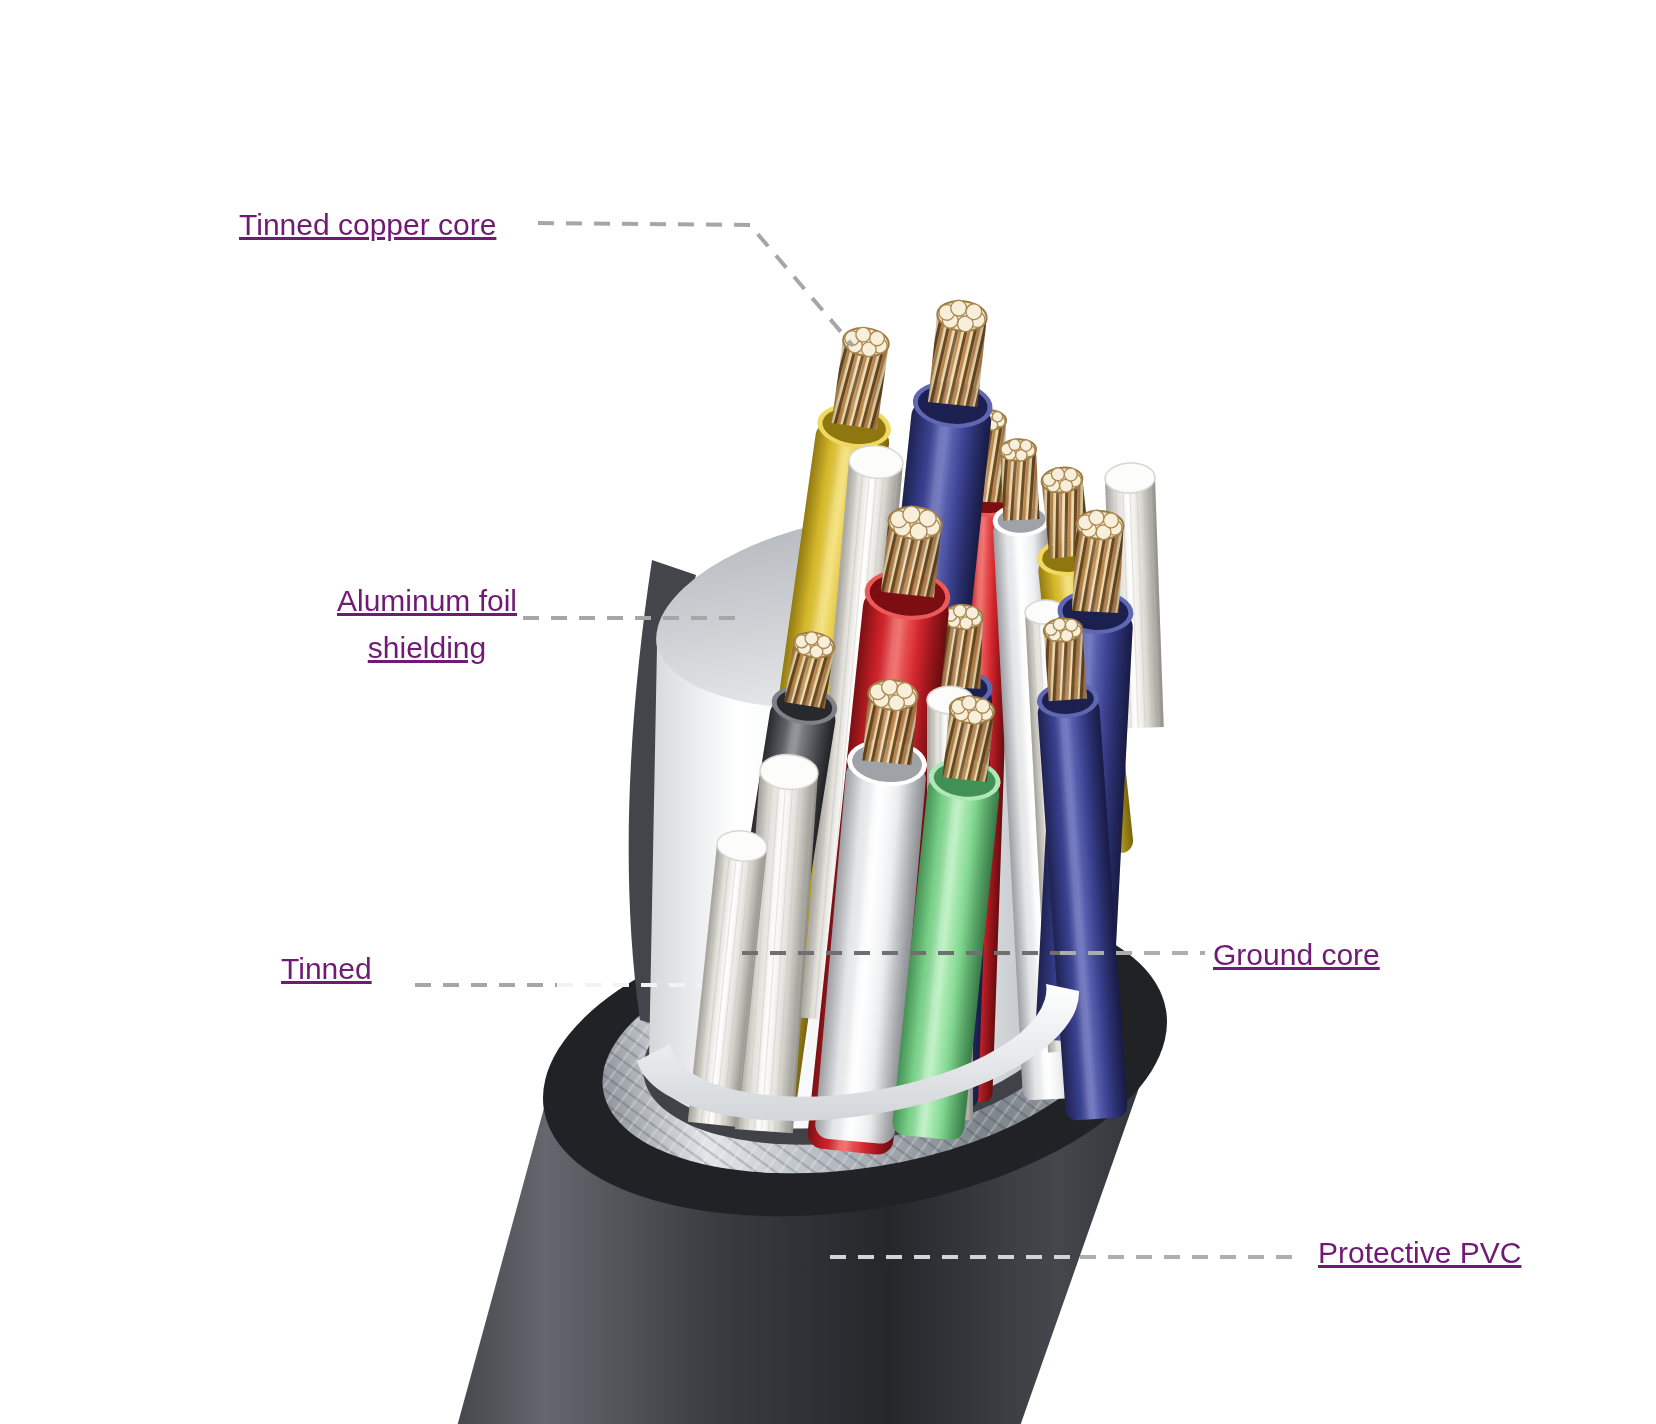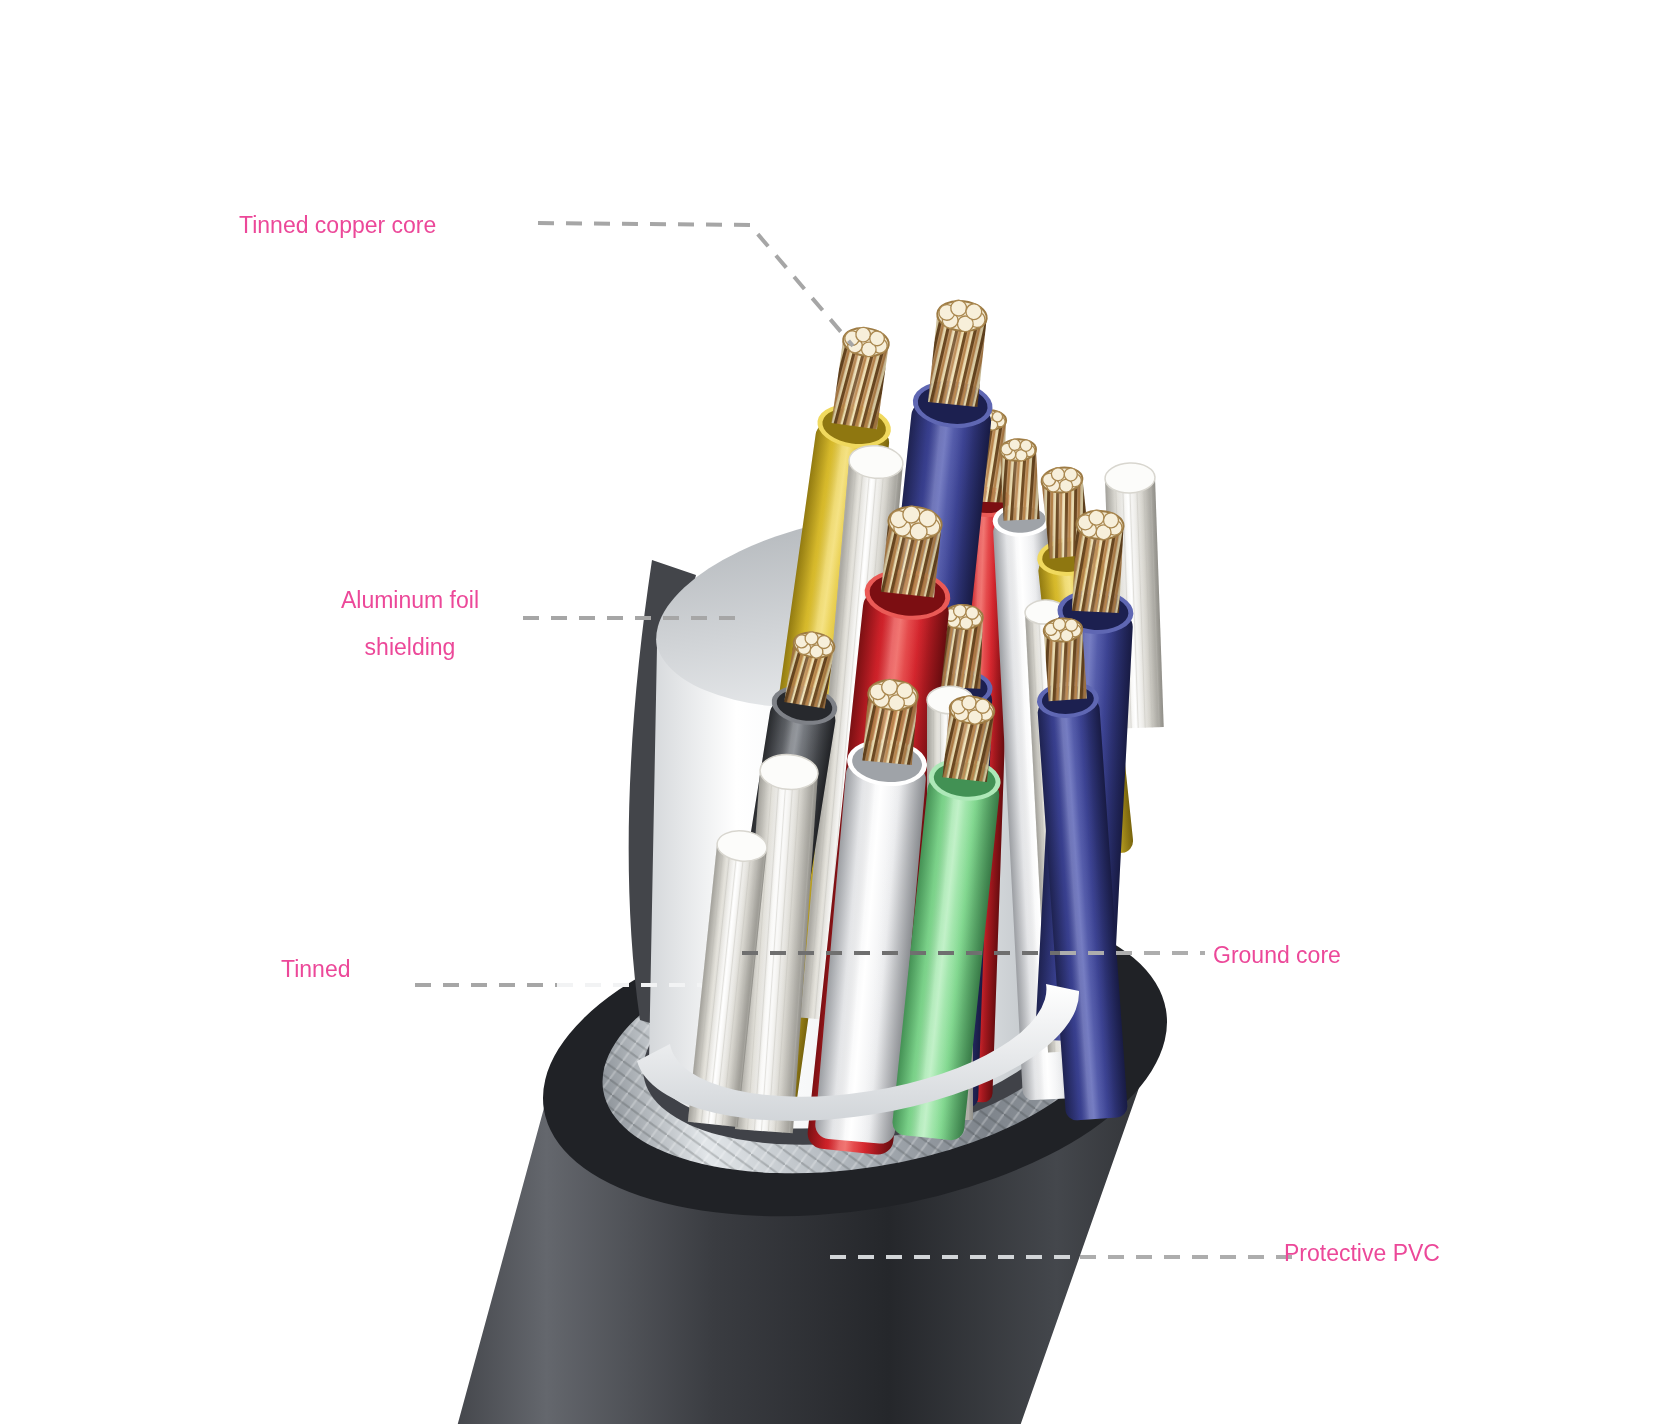--- a/index.html
+++ b/index.html
@@ -6,25 +6,26 @@
   .stage{
     position:relative;
     width:1656px;height:1424px;
     overflow:hidden;
     background:#ffffff;
     font-family:"Liberation Sans", sans-serif;
   }
   .stage svg{position:absolute;left:0;top:0;}
   .callout{
     position:absolute;
-    color:#ec4899;
-    font-size:23px;
+    color:#701a75;
+    font-size:30px;
     line-height:44px;
     white-space:nowrap;
     letter-spacing:0px;
+    text-decoration:underline;
   }
   .callout.wrap{white-space:normal;text-align:center;line-height:47px;}
 </style>
 </head>
 <body>
 
 <div class="stage">
 
   <svg width="1656" height="1424" viewBox="0 0 1656 1424">
     <defs>
@@ -386,20 +387,20 @@
       <line x1="557" y1="985" x2="702" y2="985" stroke="#f2f3f4"></line>
       <line x1="742" y1="953" x2="1060" y2="953" stroke="#6f6f6f"></line>
       <line x1="1060" y1="953" x2="1205" y2="953" stroke="#adadad"></line>
       <line x1="830" y1="1257" x2="1080" y2="1257" stroke="#d2d5d8"></line>
       <line x1="1080" y1="1257" x2="1302" y2="1257" stroke="#adadad"></line>
     </g>
   </svg>
 
   <div class="callout" style="left:239px; top:203px;">Tinned copper core</div>
 
-  <div class="callout wrap" style="left:303px; top:577px; width:214px;">Aluminum foil shielding</div>
+  <div class="callout wrap" style="left:320px; top:577px; width:214px;">Aluminum foil shielding</div>
 
   <div class="callout" style="left:281px; top:947px;">Tinned</div>
 
   <div class="callout" style="left:1213px; top:933px;">Ground core</div>
 
-  <div class="callout" style="left:1284px; top:1231px;text-align:right;">Protective PVC</div>
+  <div class="callout" style="left:1318px; top:1231px;text-align:right;">Protective PVC</div>
 </div>
 
 </body></html>

